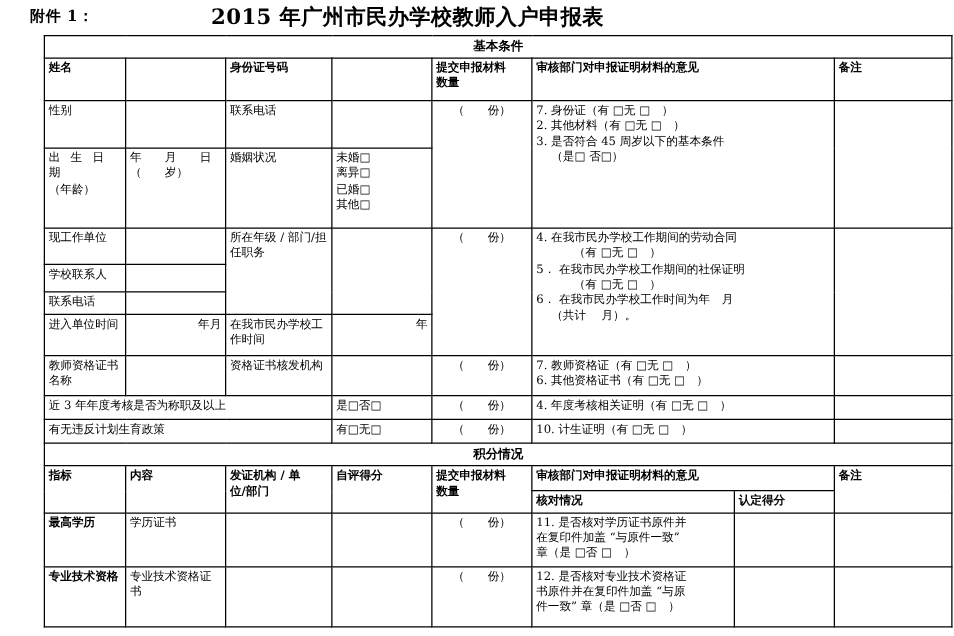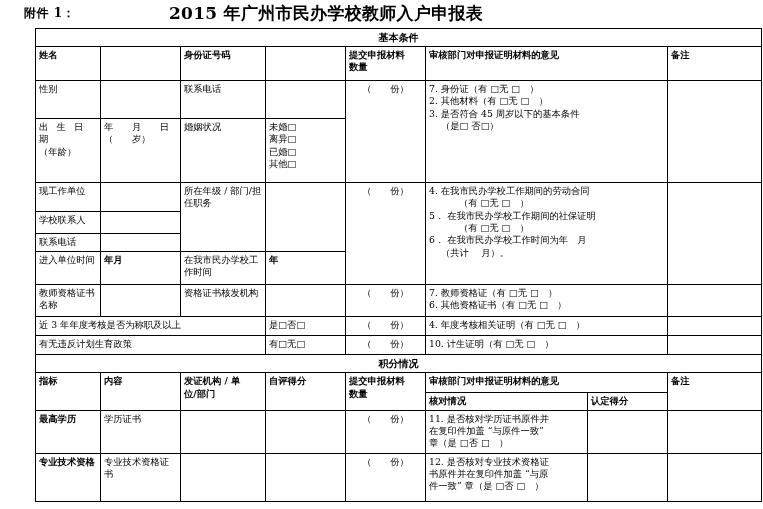--- a/index.html
+++ b/index.html
@@ -44,21 +44,21 @@
     overflow:hidden;
   }
   td.sec{
     text-align:center;
     font-size:10px;
     font-weight:700;
     padding:2px 0;
     vertical-align:middle;
   }
   td.mid{vertical-align:middle;}
-  td.ctr{text-align:left;font-weight:bold;}
+  td.ctr{text-align:right;}
   td.b{font-weight:700;}
   .spread{letter-spacing:2.6px;}
   .qty{display:block;text-align:center;letter-spacing:0px;}
   .ind{display:block;text-indent:0;}
   .ind2{display:block;padding-left:12px;}
   .ind3{display:block;padding-left:30px;}
 </style>
 </head>
 <body>
 

